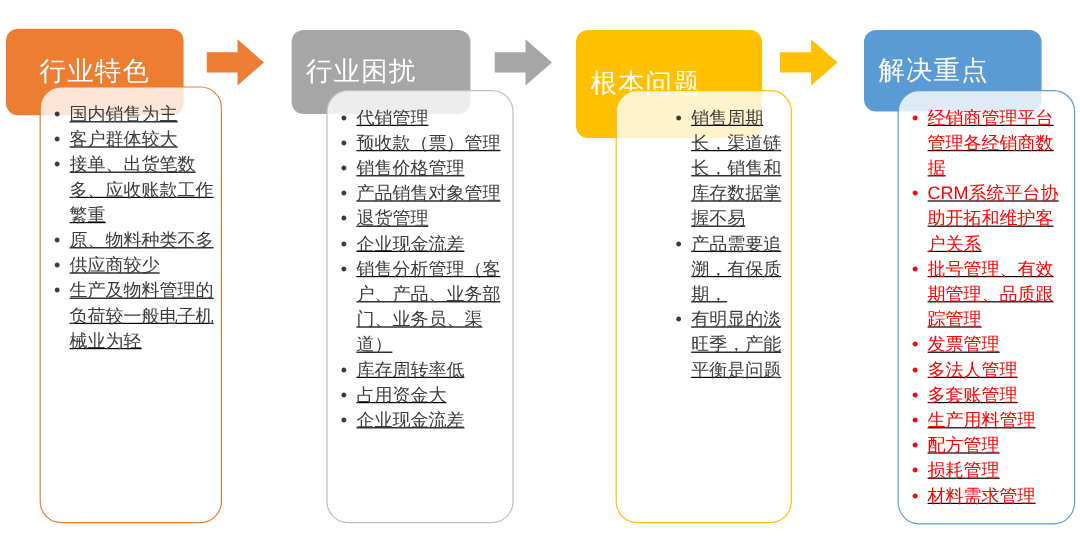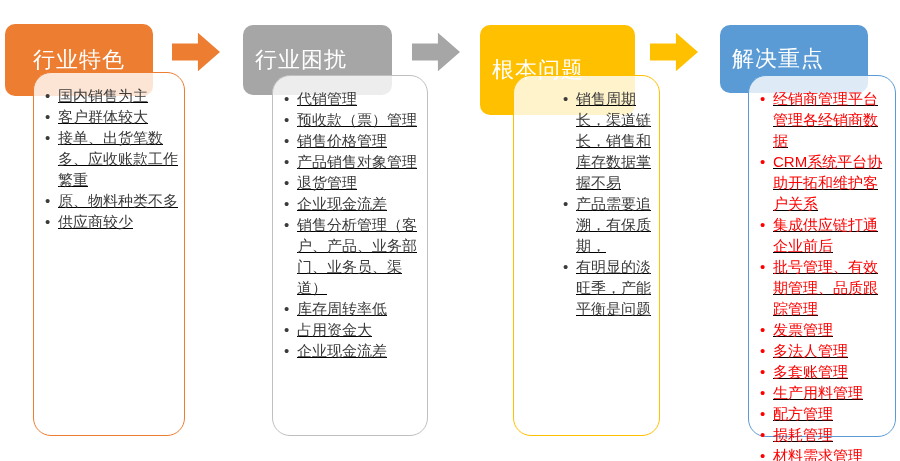--- a/index.html
+++ b/index.html
@@ -65,20 +65,21 @@
     <div class="col-header center">
       <span class="title">行业特色</span>
     </div>
     <div class="col-body">
       <ul>
           <li>国内销售为主</li>
           <li>客户群体较大</li>
           <li>接单、出货笔数多、应收账款工作繁重</li>
           <li>原、物料种类不多</li>
           <li>供应商较少</li>
+          <li>生产及物料管理的负荷较一般电子机械业为轻</li>
         </ul>
     </div>
   </div>
 
   <div class="flow-arrow" id="arrow0" style="--arw: #ED7D31;"></div>
 
   <div class="col-group g1" id="col1" style="--hdr: #A6A6A6; --bdr: #BFBFBF; --txt: #3B3B3B;">
     <div class="col-header pad">
       <span class="title">行业困扰</span>
     </div>
@@ -116,21 +117,20 @@
   <div class="flow-arrow" id="arrow2" style="--arw: #FFC000;"></div>
 
   <div class="col-group g3" id="col3" style="--hdr: #5B9BD5; --bdr: #5B9BD5; --txt: #FF0000;">
     <div class="col-header pad">
       <span class="title">解决重点</span>
     </div>
     <div class="col-body">
       <ul>
           <li>经销商管理平台管理各经销商数据</li>
           <li>CRM系统平台协助开拓和维护客户关系</li>
-          <li>集成供应链打通企业前后</li>
           <li>批号管理、有效期管理、品质跟踪管理</li>
           <li>发票管理</li>
           <li>多法人管理</li>
           <li>多套账管理</li>
           <li>生产用料管理</li>
           <li>配方管理</li>
           <li>损耗管理</li>
           <li>材料需求管理</li>
         </ul>
     </div>

